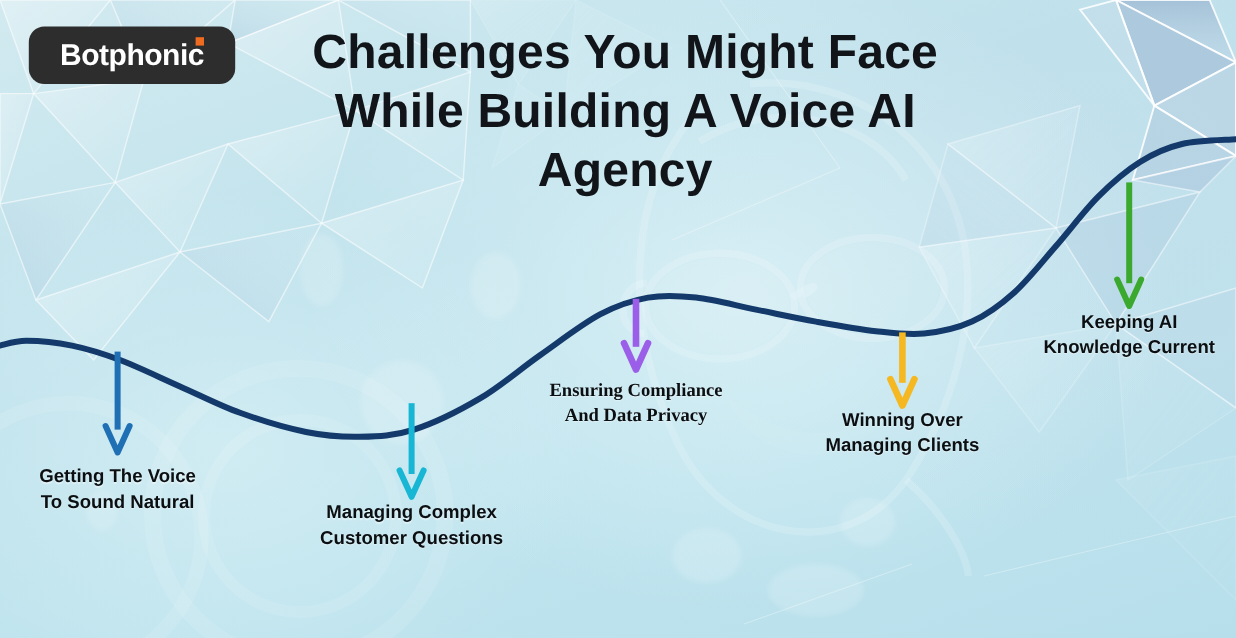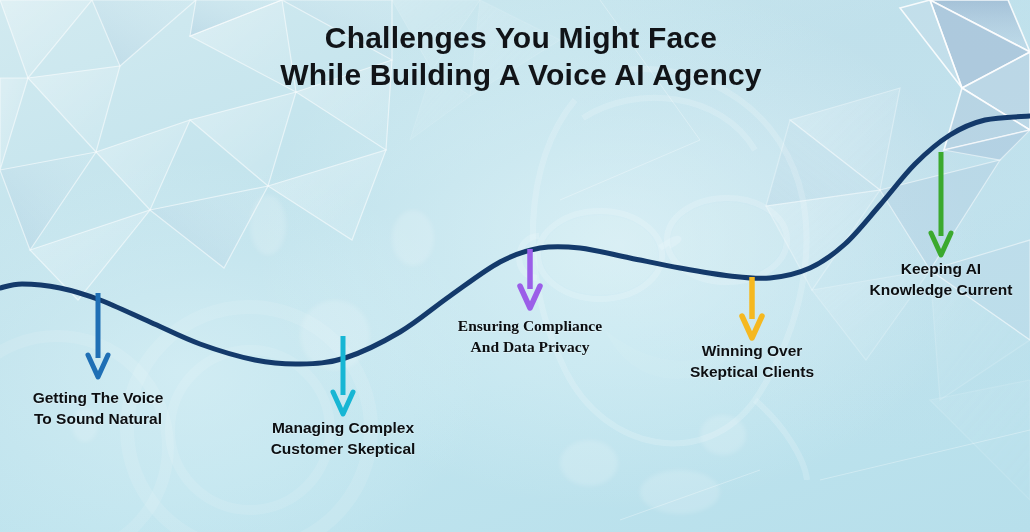--- a/index.html
+++ b/index.html
@@ -61,21 +61,21 @@
 
   
   .title {
     position: absolute;
     left: 215px;
     top: 20px;
     width: 612px;
     text-align: center;
     color: #111418;
     font-weight: bold;
-    font-size: 30px;
+    font-size: 40px;
     line-height: 1.22;
     letter-spacing: 0.2px;
     white-space: pre-line;
   }
 
   
   .logo {
     position: absolute;
     left: 24px;
     top: 22px;
@@ -219,20 +219,24 @@
     <div class="ghost-ring" style="left:-60px; top:330px; width:210px; height:210px; border-width:12px;"></div>
     <div class="bokeh" style="left:300px; top:300px; width:70px; height:70px;"></div>
     <div class="bokeh" style="left:392px; top:210px; width:42px; height:56px;"></div>
     <div class="bokeh" style="left:560px; top:440px; width:58px; height:46px;"></div>
     <div class="bokeh" style="left:700px; top:415px; width:46px; height:40px;"></div>
     <div class="bokeh" style="left:640px; top:470px; width:80px; height:44px;"></div>
     <div class="bokeh" style="left:250px; top:195px; width:36px; height:60px;"></div>
     <div class="bokeh" style="left:72px; top:408px; width:26px; height:34px;"></div>
   </div>
 
+  <div class="logo">
+    <span class="logo-text">Botphonic</span>
+    <span class="logo-dot" style="right:26px; top:9px;"></span>
+  </div>
 
   <div class="title">Challenges You Might Face
 While Building A Voice AI Agency</div>
 
   <svg id="vector" width="1030" height="532" viewBox="0 0 1030 532">
       <path d="M 0 288 C 3.6666666666666665 287.3333333333333 12 284 22 284 C 32 284 47 285.3333333333333 60 288 C 73 290.6666666666667 85 294.3333333333333 100 300 C 115 305.6666666666667 133.33333333333334 314.6666666666667 150 322 C 166.66666666666666 329.3333333333333 182.5 337.6666666666667 200 344 C 217.5 350.3333333333333 238.33333333333334 356.6666666666667 255 360 C 271.6666666666667 363.3333333333333 285 364.3333333333333 300 364 C 315 363.6666666666667 328.3333333333333 363.3333333333333 345 358 C 361.6666666666667 352.6666666666667 382.5 342.3333333333333 400 332 C 417.5 321.6666666666667 433.3333333333333 307.6666666666667 450 296 C 466.6666666666667 284.3333333333333 485 270 500 262 C 515 254 526.6666666666666 250.33333333333334 540 248 C 553.3333333333334 245.66666666666666 565 246.33333333333334 580 248 C 595 249.66666666666666 613.3333333333334 254.66666666666666 630 258 C 646.6666666666666 261.3333333333333 663.3333333333334 265 680 268 C 696.6666666666666 271 715 274.3333333333333 730 276 C 745 277.6666666666667 756.6666666666666 279.3333333333333 770 278 C 783.3333333333334 276.6666666666667 797.5 273.6666666666667 810 268 C 822.5 262.3333333333333 833.3333333333334 254.5 845 244 C 856.6666666666666 233.5 868.3333333333334 218.33333333333334 880 205 C 891.6666666666666 191.66666666666666 903.3333333333334 175.66666666666666 915 164 C 926.6666666666666 152.33333333333334 938.3333333333334 142.33333333333334 950 135 C 961.6666666666666 127.66666666666667 971.6666666666666 123.16666666666667 985 120 C 998.3333333333334 116.83333333333333 1022.5 116.66666666666667 1030 116" fill="none" stroke="#143a6b" stroke-width="5" stroke-linecap="round" stroke-linejoin="round"></path>
       <g>
         <line x1="98" y1="293" x2="98" y2="358" stroke="#1f6fb5" stroke-width="5" stroke-linecap="butt"></line>
         <path d="M 88 355 L 98 377 L 108 355" fill="none" stroke="#1f6fb5" stroke-width="5" stroke-linecap="round" stroke-linejoin="round"></path>
       </g>
@@ -251,22 +255,22 @@
       <g>
         <line x1="941" y1="152" x2="941" y2="236" stroke="#3ba92e" stroke-width="5" stroke-linecap="butt"></line>
         <path d="M 931 233 L 941 255 L 951 233" fill="none" stroke="#3ba92e" stroke-width="5" stroke-linecap="round" stroke-linejoin="round"></path>
       </g>
     </svg>
 
   <div id="labels">
       <div class="label" style="left: -42px; top: 388px; width: 280px;">Getting The Voice
 To Sound Natural</div>
       <div class="label" style="left: 203px; top: 418px; width: 280px;">Managing Complex
-Customer Skeptical</div>
+Customer Questions</div>
       <div class="label" style="left: 390px; top: 316px; width: 280px; font-family: Liberation Serif, serif;">Ensuring Compliance
 And Data Privacy</div>
       <div class="label" style="left: 612px; top: 341px; width: 280px;">Winning Over
-Skeptical Clients</div>
+Managing Clients</div>
       <div class="label" style="left: 801px; top: 259px; width: 280px;">Keeping AI
 Knowledge Current</div>
     </div>
 
 </div>
 
 </body></html>

